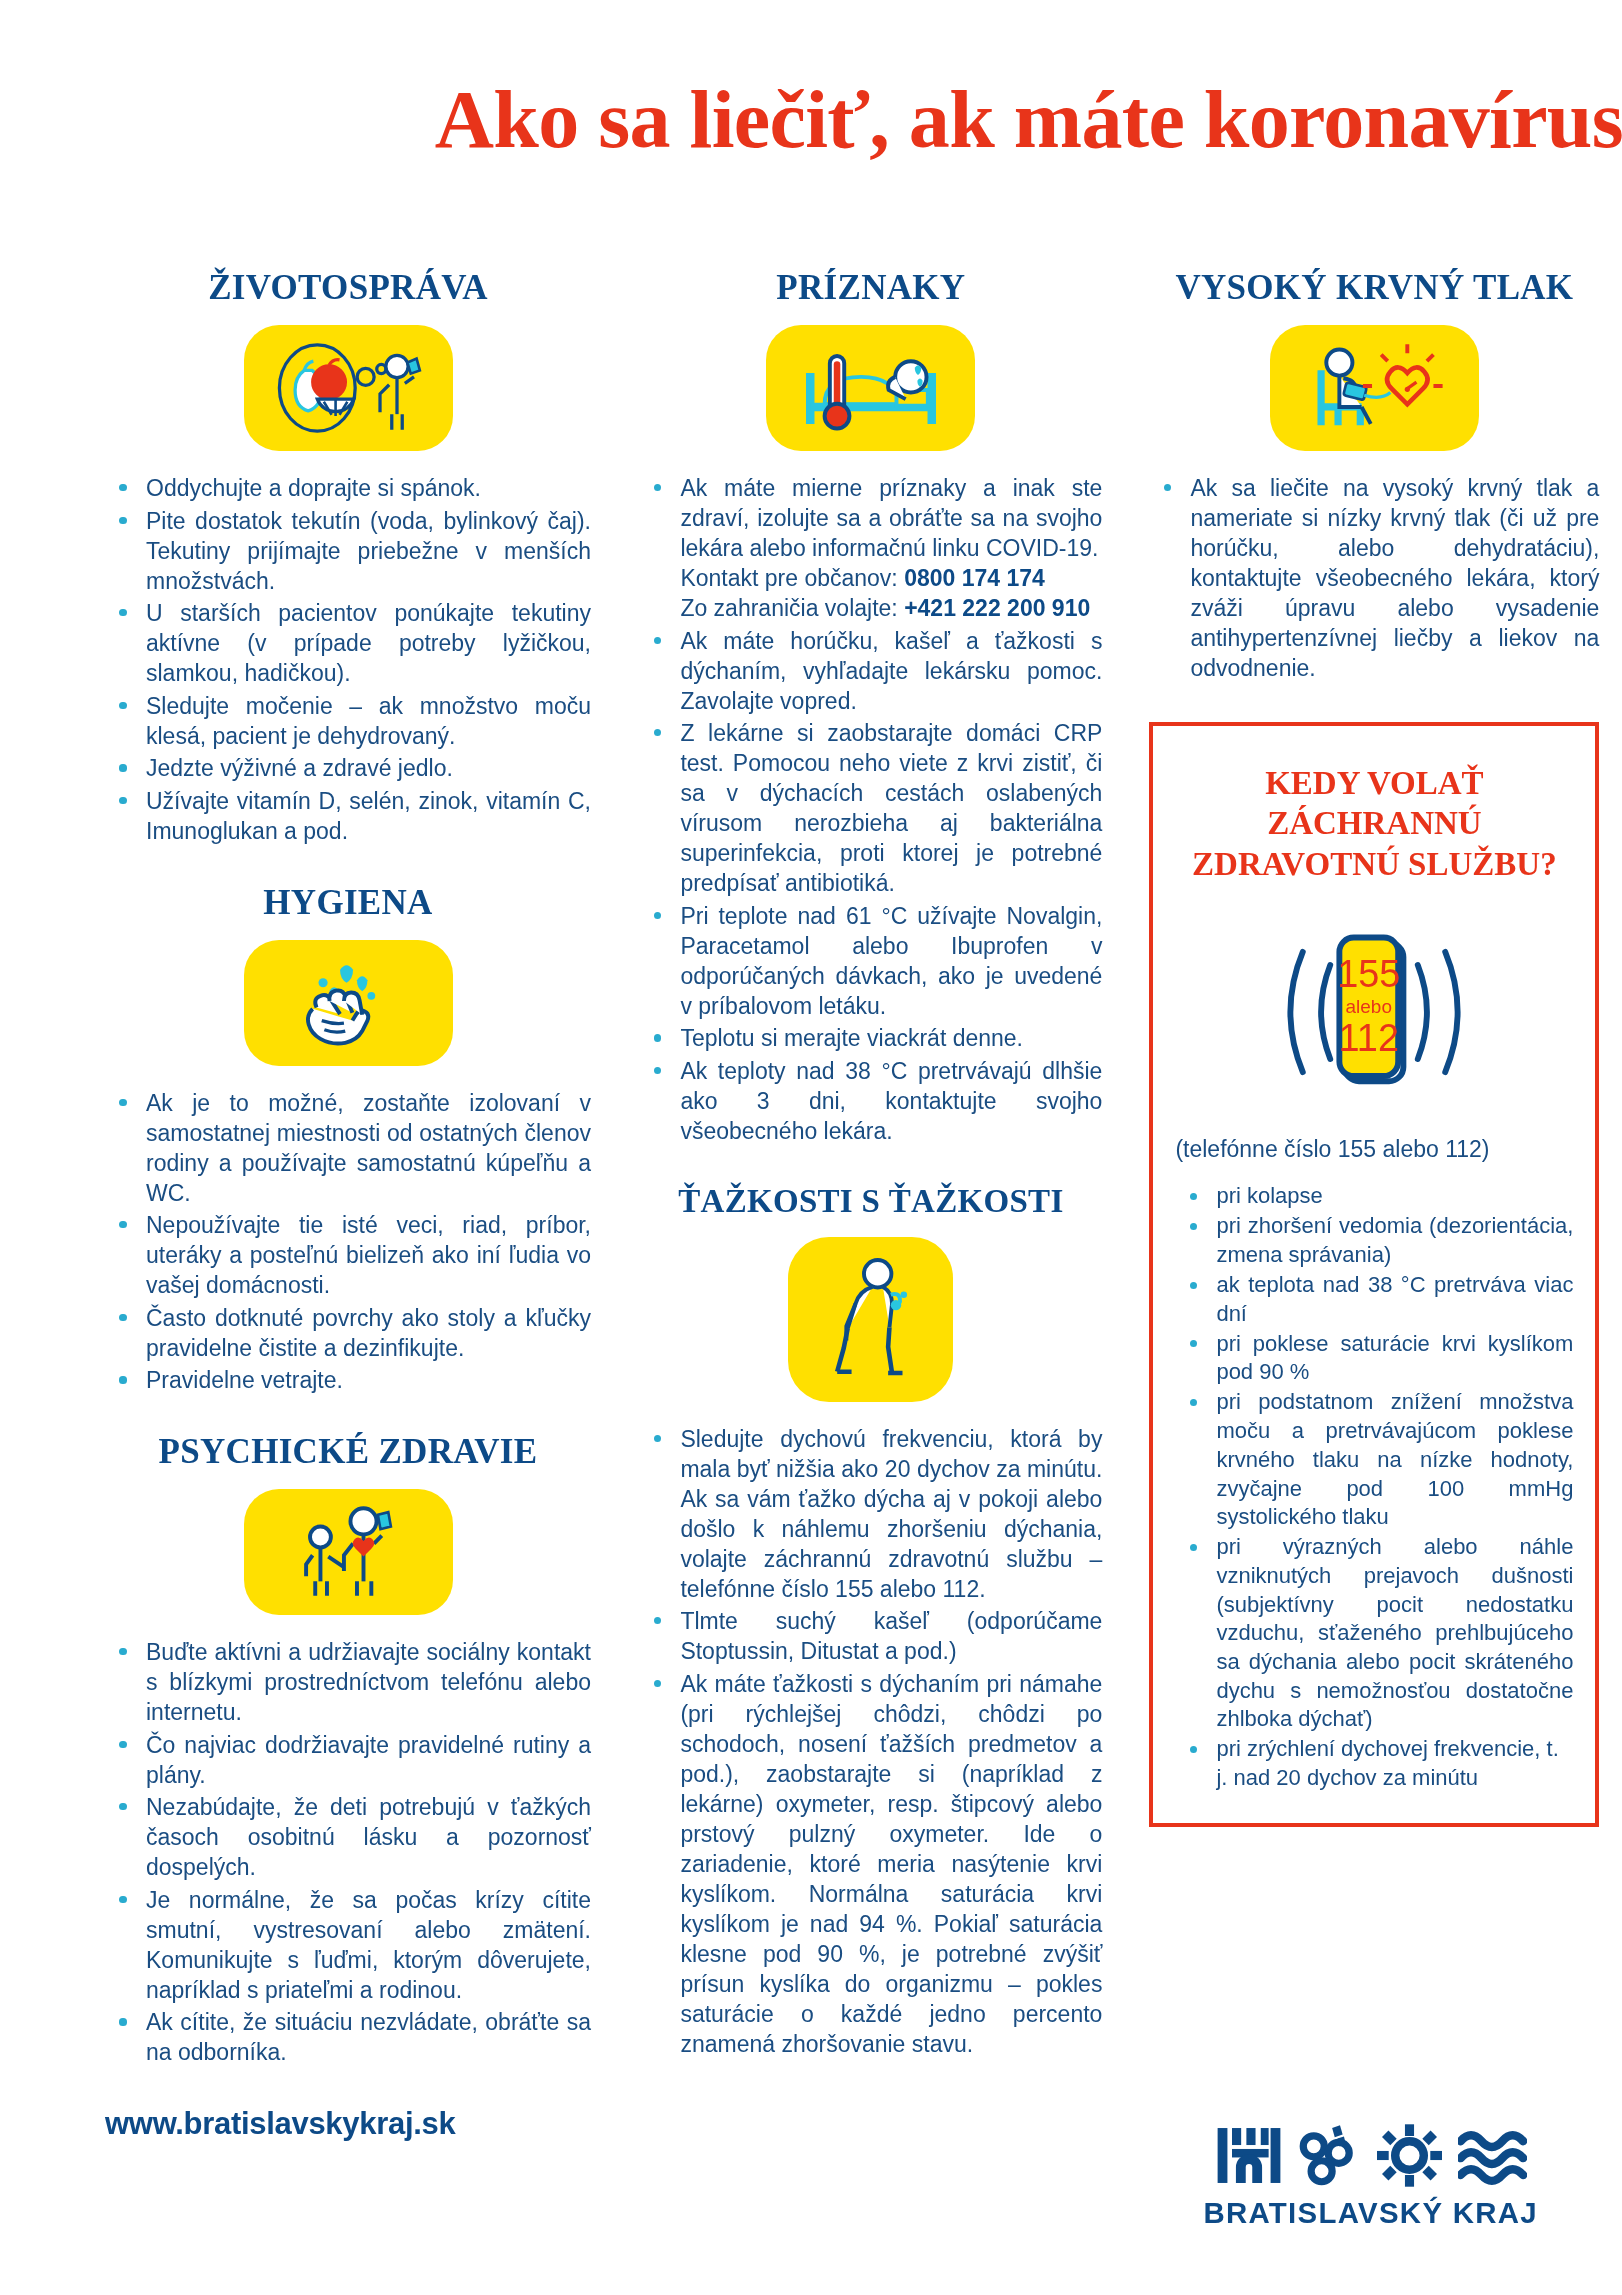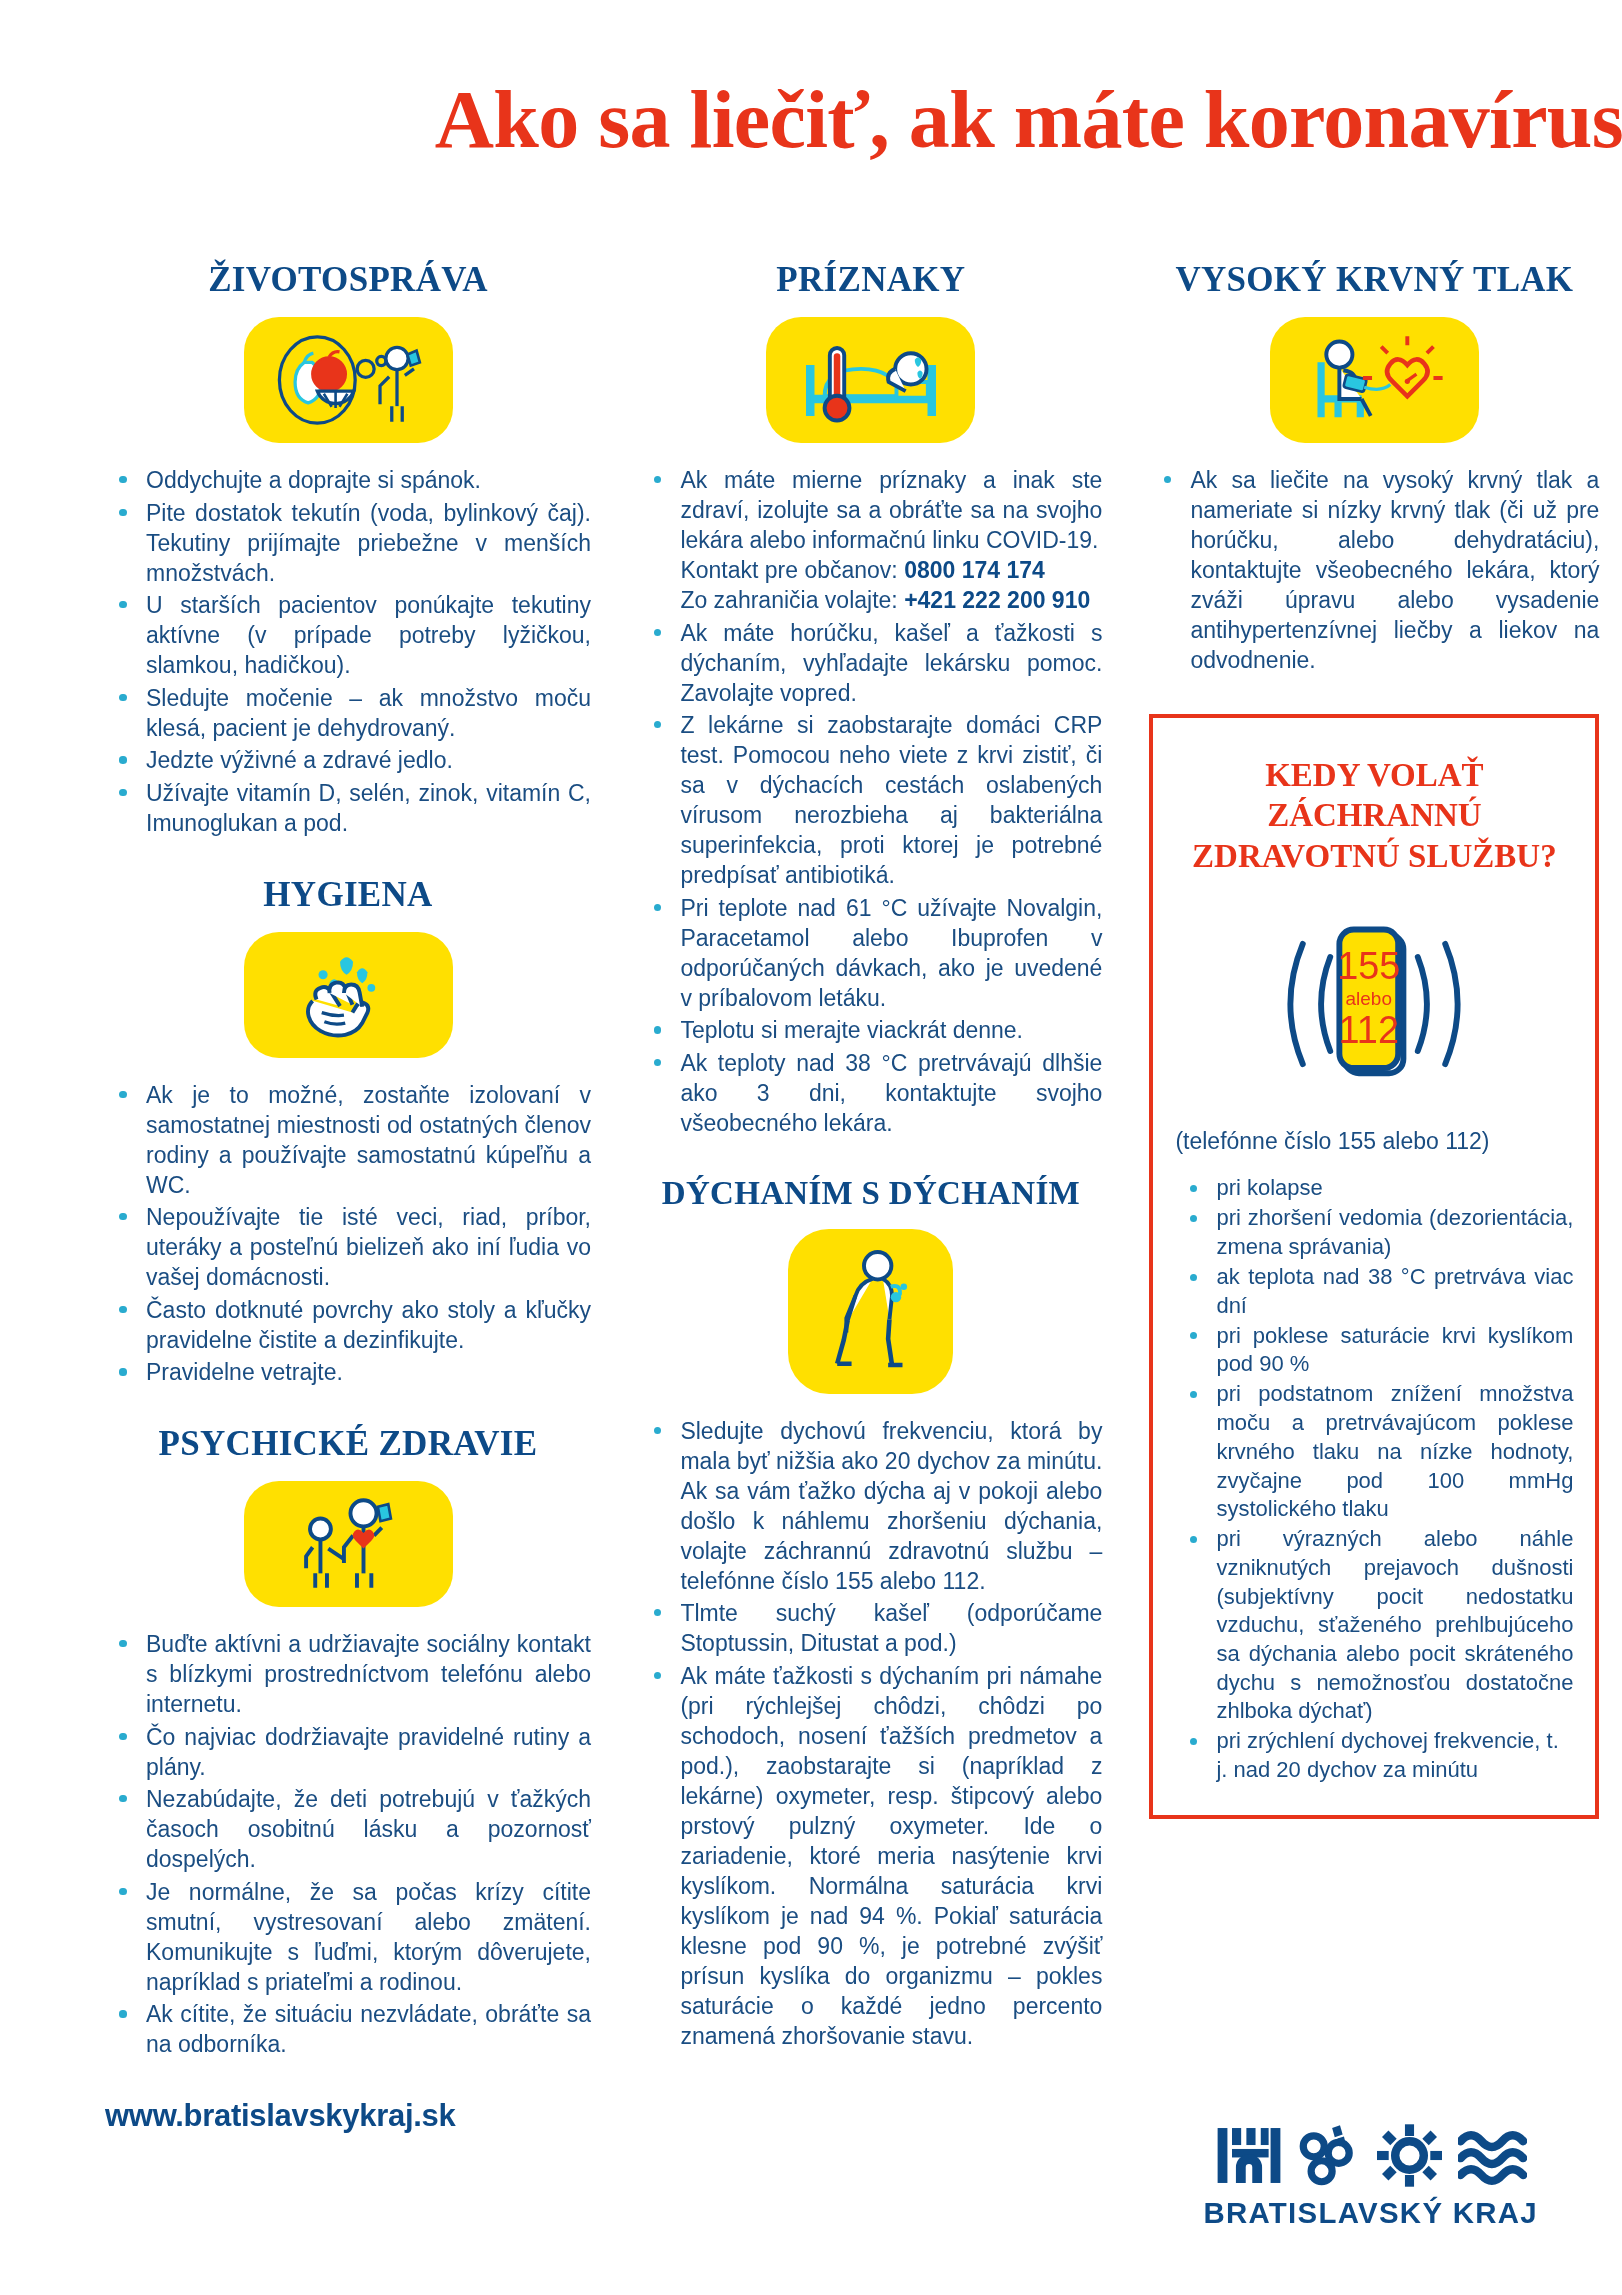--- a/index.html
+++ b/index.html
@@ -20,21 +20,21 @@
     font-weight:bold;
     font-size:82px;
     letter-spacing:-0.7px;
     padding-top:79px;
     line-height:1.0;
   }
 
   
   .columns {
     position:absolute;
-    top:260px;
+    top:268px;
     left:0;
     width:1623px;
     display:flex;
     gap:0;
   }
   .col { padding:0 17px; }
   .col-1 { width:520px; margin-left:88px; }
   .col-2 { width:497px; margin-left:14.4px; }
   .col-3 { width:484px; margin-left:13px; }
 
@@ -276,21 +276,21 @@
       </li>
       <li>Ak máte horúčku, kašeľ a ťažkosti s dýchaním, vyhľadajte lekársku pomoc. Zavolajte vopred.</li>
       <li>Z lekárne si zaobstarajte domáci CRP test. Pomocou neho viete z krvi zistiť, či sa v dýchacích cestách oslabených vírusom nerozbieha aj bakteriálna superinfekcia, proti ktorej je potrebné predpísať antibiotiká.</li>
       <li>Pri teplote nad 61 °C užívajte Novalgin, Paracetamol alebo Ibuprofen v odporúčaných dávkach, ako je uvedené v príbalovom letáku.</li>
       <li class="last">Teplotu si merajte viackrát denne.</li>
       <li>Ak teploty nad 38 °C pretrvávajú dlhšie ako 3 dni, kontaktujte svojho všeobecného lekára.</li>
     </ul>
 
     <div class="section-gap"></div>
 
-    <div class="sec-head tight">DÝCHANÍM S DÝCHANÍM</div>
+    <div class="sec-head tight">ŤAŽKOSTI S ŤAŽKOSTI</div>
     <div class="tile-wrap">
       <div class="tile sq">
         <span>
         <svg width="111" height="131" viewBox="0 0 170 200">
           <circle cx="96" cy="30" r="21" fill="#fff" stroke="#0d4a87" stroke-width="6"></circle>
           <path d="M88 50 q-20 6 -26 26 l-12 38" fill="#fff" stroke="#0d4a87" stroke-width="6"></path>
           <path d="M104 50 q14 8 14 26 l-4 36" fill="#fff" stroke="#0d4a87" stroke-width="6"></path>
           <path d="M62 76 l-14 34 v22" fill="none" stroke="#0d4a87" stroke-width="6"></path>
           <path d="M50 114 l-6 30 l-10 36" fill="none" stroke="#0d4a87" stroke-width="7"></path>
           <path d="M114 112 l-2 30 l6 40" fill="none" stroke="#0d4a87" stroke-width="7"></path>

